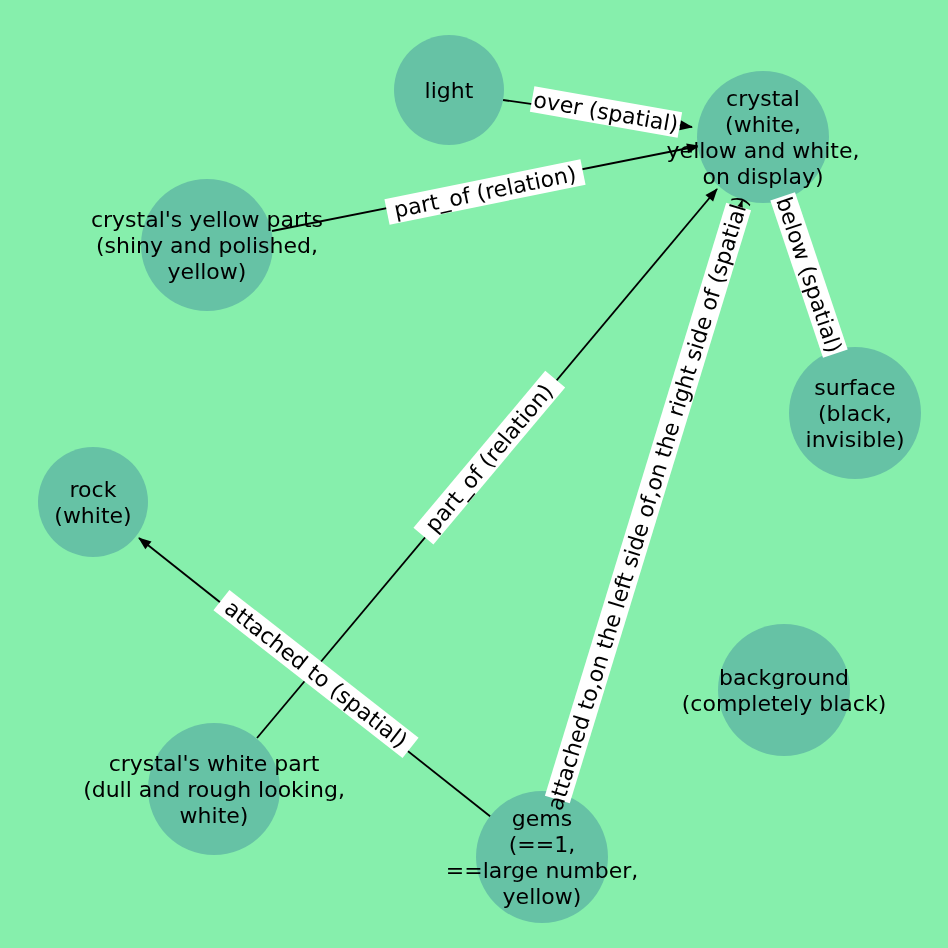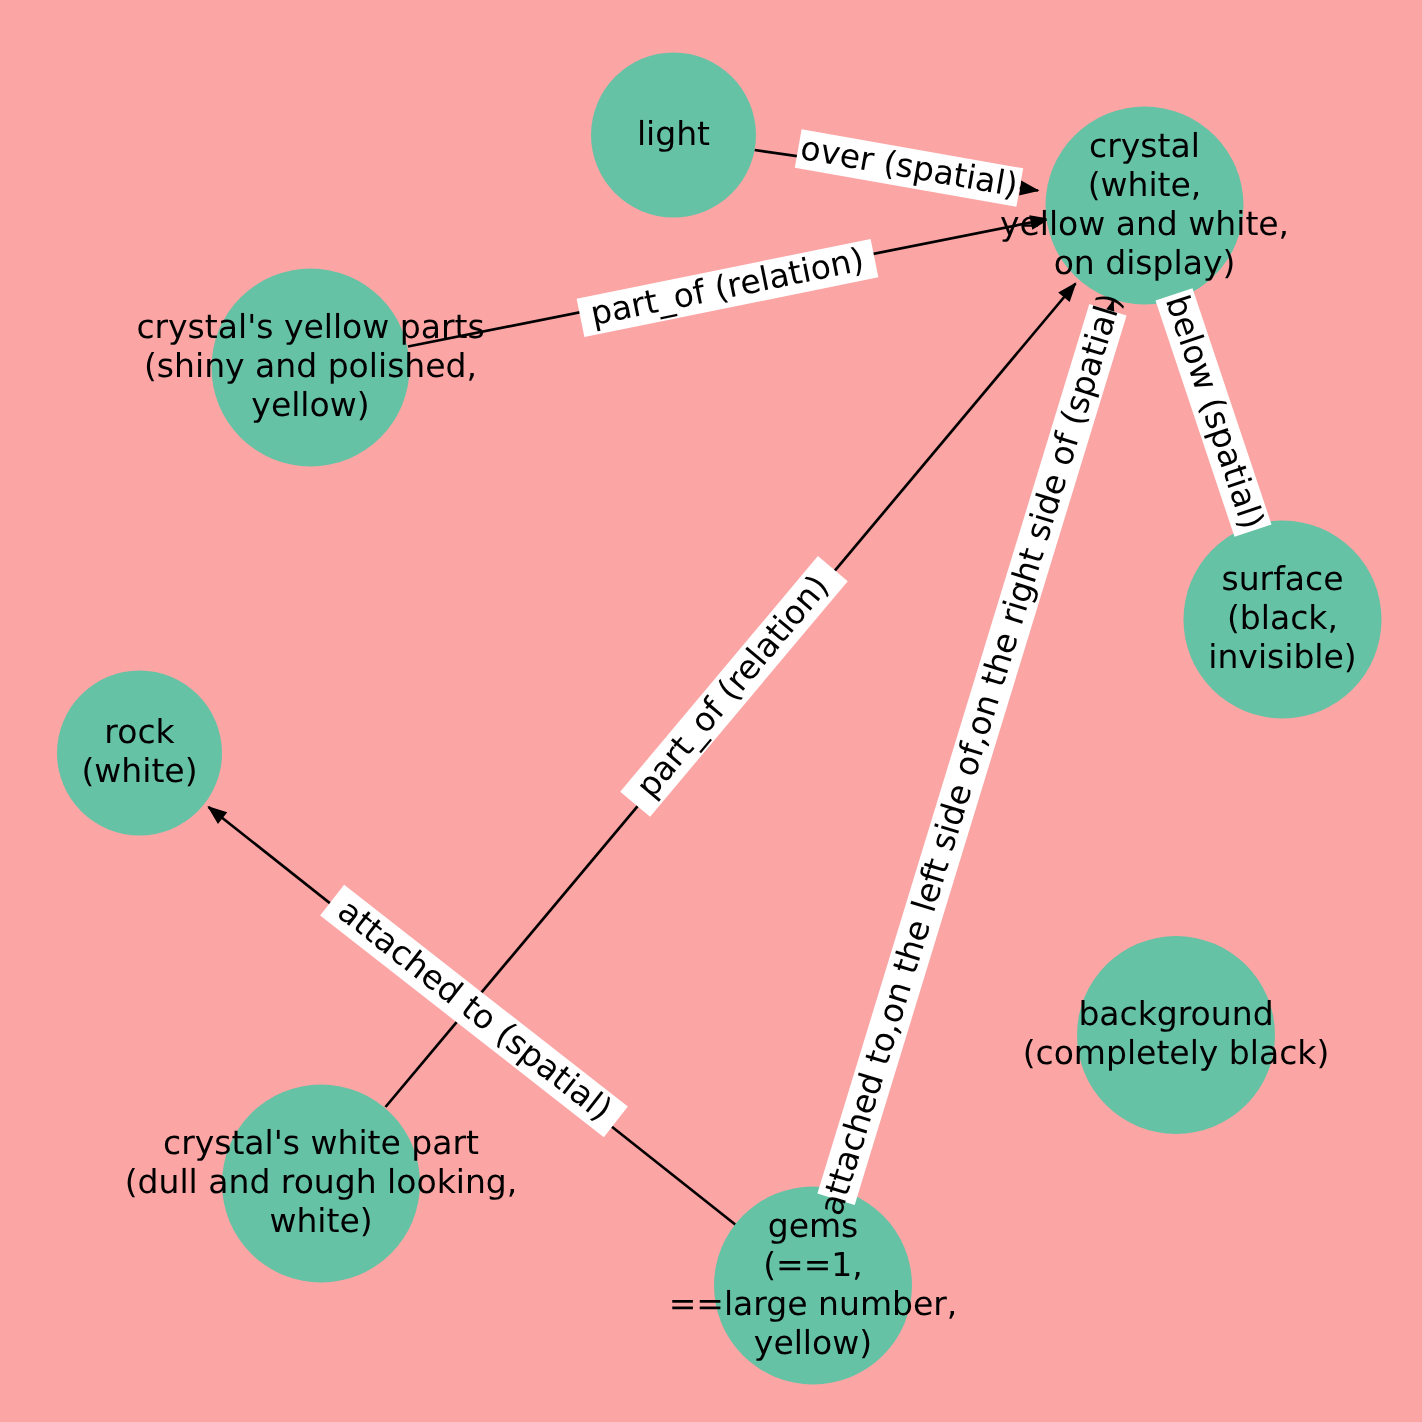--- a/index.html
+++ b/index.html
@@ -5,21 +5,21 @@
   html, body {
     margin: 0;
     padding: 0;
     background: #ffffff;
     font-family: "DejaVu Sans", sans-serif;
   }
   .canvas-wrap {
     width: 948px;
     height: 948px;
     position: relative;
-    background: #fca5a5;
+    background: #86efac;
     overflow: hidden;
   }
   svg { display: block; }
   .edge-line {
     stroke-width: 1.8;
     fill: none;
   }
   .node-label, .edge-label {
     font-family: "DejaVu Sans", sans-serif;
     font-size: 22px;

